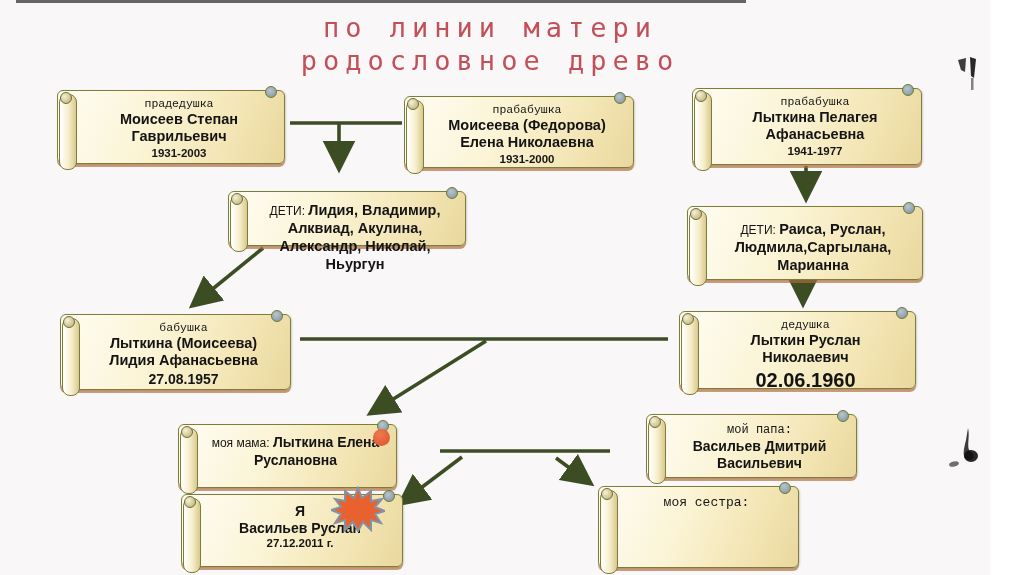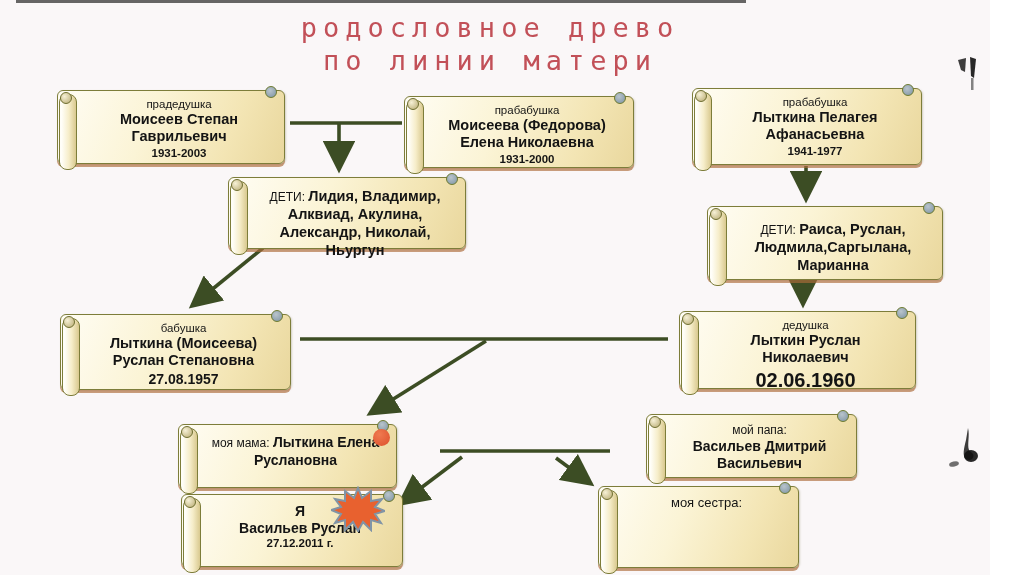--- a/index.html
+++ b/index.html
@@ -35,32 +35,32 @@
   .roll::before{
     content:"";position:absolute;left:0px;top:-3px;width:10px;height:10px;border-radius:50%;
     background:radial-gradient(circle at 35% 35%,#f6f0d5,#b8ab72);
     border:1.5px solid #6e6e30;
   }
   .pin{
     position:absolute;right:7px;top:-5px;width:10px;height:10px;border-radius:50%;z-index:3;
     background:radial-gradient(circle at 40% 35%,#b9c4cc,#7d93a2);
     border:1.8px solid #6c7a31;
   }
-  .lbl{font-size:11.5px;line-height:1.25;}
+  .lbl{font-size:11.5px;line-height:1.25;font-family:Liberation Mono, monospace;}
   .nm{font-size:14.5px;font-weight:bold;line-height:1.18;}
   .dt{font-size:11.5px;font-weight:bold;line-height:1.3;}
   .pre{white-space:pre-line;}
   .inline-lbl{font-size:12px;font-weight:normal;}
 
   
   .n-ggf   {left:57px; top:90px; width:228px;height:74px;}
   .n-ggm-m {left:404px;top:96px; width:230px;height:72px;}
   .n-ggm-l {left:692px;top:88px; width:230px;height:77px;}
-  .n-ch-l  {left:228px;top:177px;width:238px;height:72px;}
-  .n-ch-r  {left:707px;top:206px;width:236px;height:74px;}
+  .n-ch-l  {left:228px;top:191px;width:238px;height:55px;}
+  .n-ch-r  {left:687px;top:206px;width:236px;height:74px;}
   .n-gm    {left:60px; top:314px;width:231px;height:76px;}
   .n-gf    {left:679px;top:311px;width:237px;height:78px;}
   .n-mom   {left:178px;top:424px;width:219px;height:64px;}
   .n-dad   {left:646px;top:414px;width:211px;height:64px;}
   .n-me    {left:181px;top:494px;width:222px;height:73px;}
   .n-sis   {left:598px;top:486px;width:201px;height:82px;}
 
   .n-mom .nm,.n-dad .nm,.n-sis .nm,.n-me .nm{font-size:14px;}
   .n-sis .nm{margin-top:9px;}
 
@@ -73,22 +73,22 @@
   .starburst{position:absolute;left:331px;top:486px;width:54px;height:46px;z-index:6;}
   .ink{position:absolute;z-index:4;}
 </style>
 </head>
 <body>
 
 <div class="white-strip-right"></div>
 <div class="top-strip"></div>
 
 <div class="title">
+  <div>по линии матери</div>
   <div>родословное древо</div>
-  <div>по линии матери</div>
 </div>
 
 <svg class="overlay" width="1024" height="575" viewBox="0 0 1024 575">
   <defs>
     <marker id="ah" markerWidth="10" markerHeight="9" refX="7.5" refY="4.5" orient="auto">
       <path d="M0,0 L9,4.5 L0,9 z" fill="#3c4d24"></path>
     </marker>
   </defs>
   <g stroke="#3c4d24" stroke-width="3.6" fill="none">
     <line x1="290" y1="123" x2="402" y2="123"></line>
@@ -157,21 +157,21 @@
 Марианна</span>
   </div>
 </div>
 
 <div class="scroll n-gm">
   <div class="roll"></div>
   <div class="pin"></div>
   <div class="inner">
     <div class="lbl">бабушка</div>
     <div class="nm pre">Лыткина (Моисеева)
-Руслан Степановна</div>
+Лидия Афанасьевна</div>
     <div class="dt" style="font-size:14px;">27.08.1957</div>
   </div>
 </div>
 
 <div class="scroll n-gf">
   <div class="roll"></div>
   <div class="pin"></div>
   <div class="inner">
     <div class="lbl">дедушка</div>
     <div class="nm pre">Лыткин Руслан

